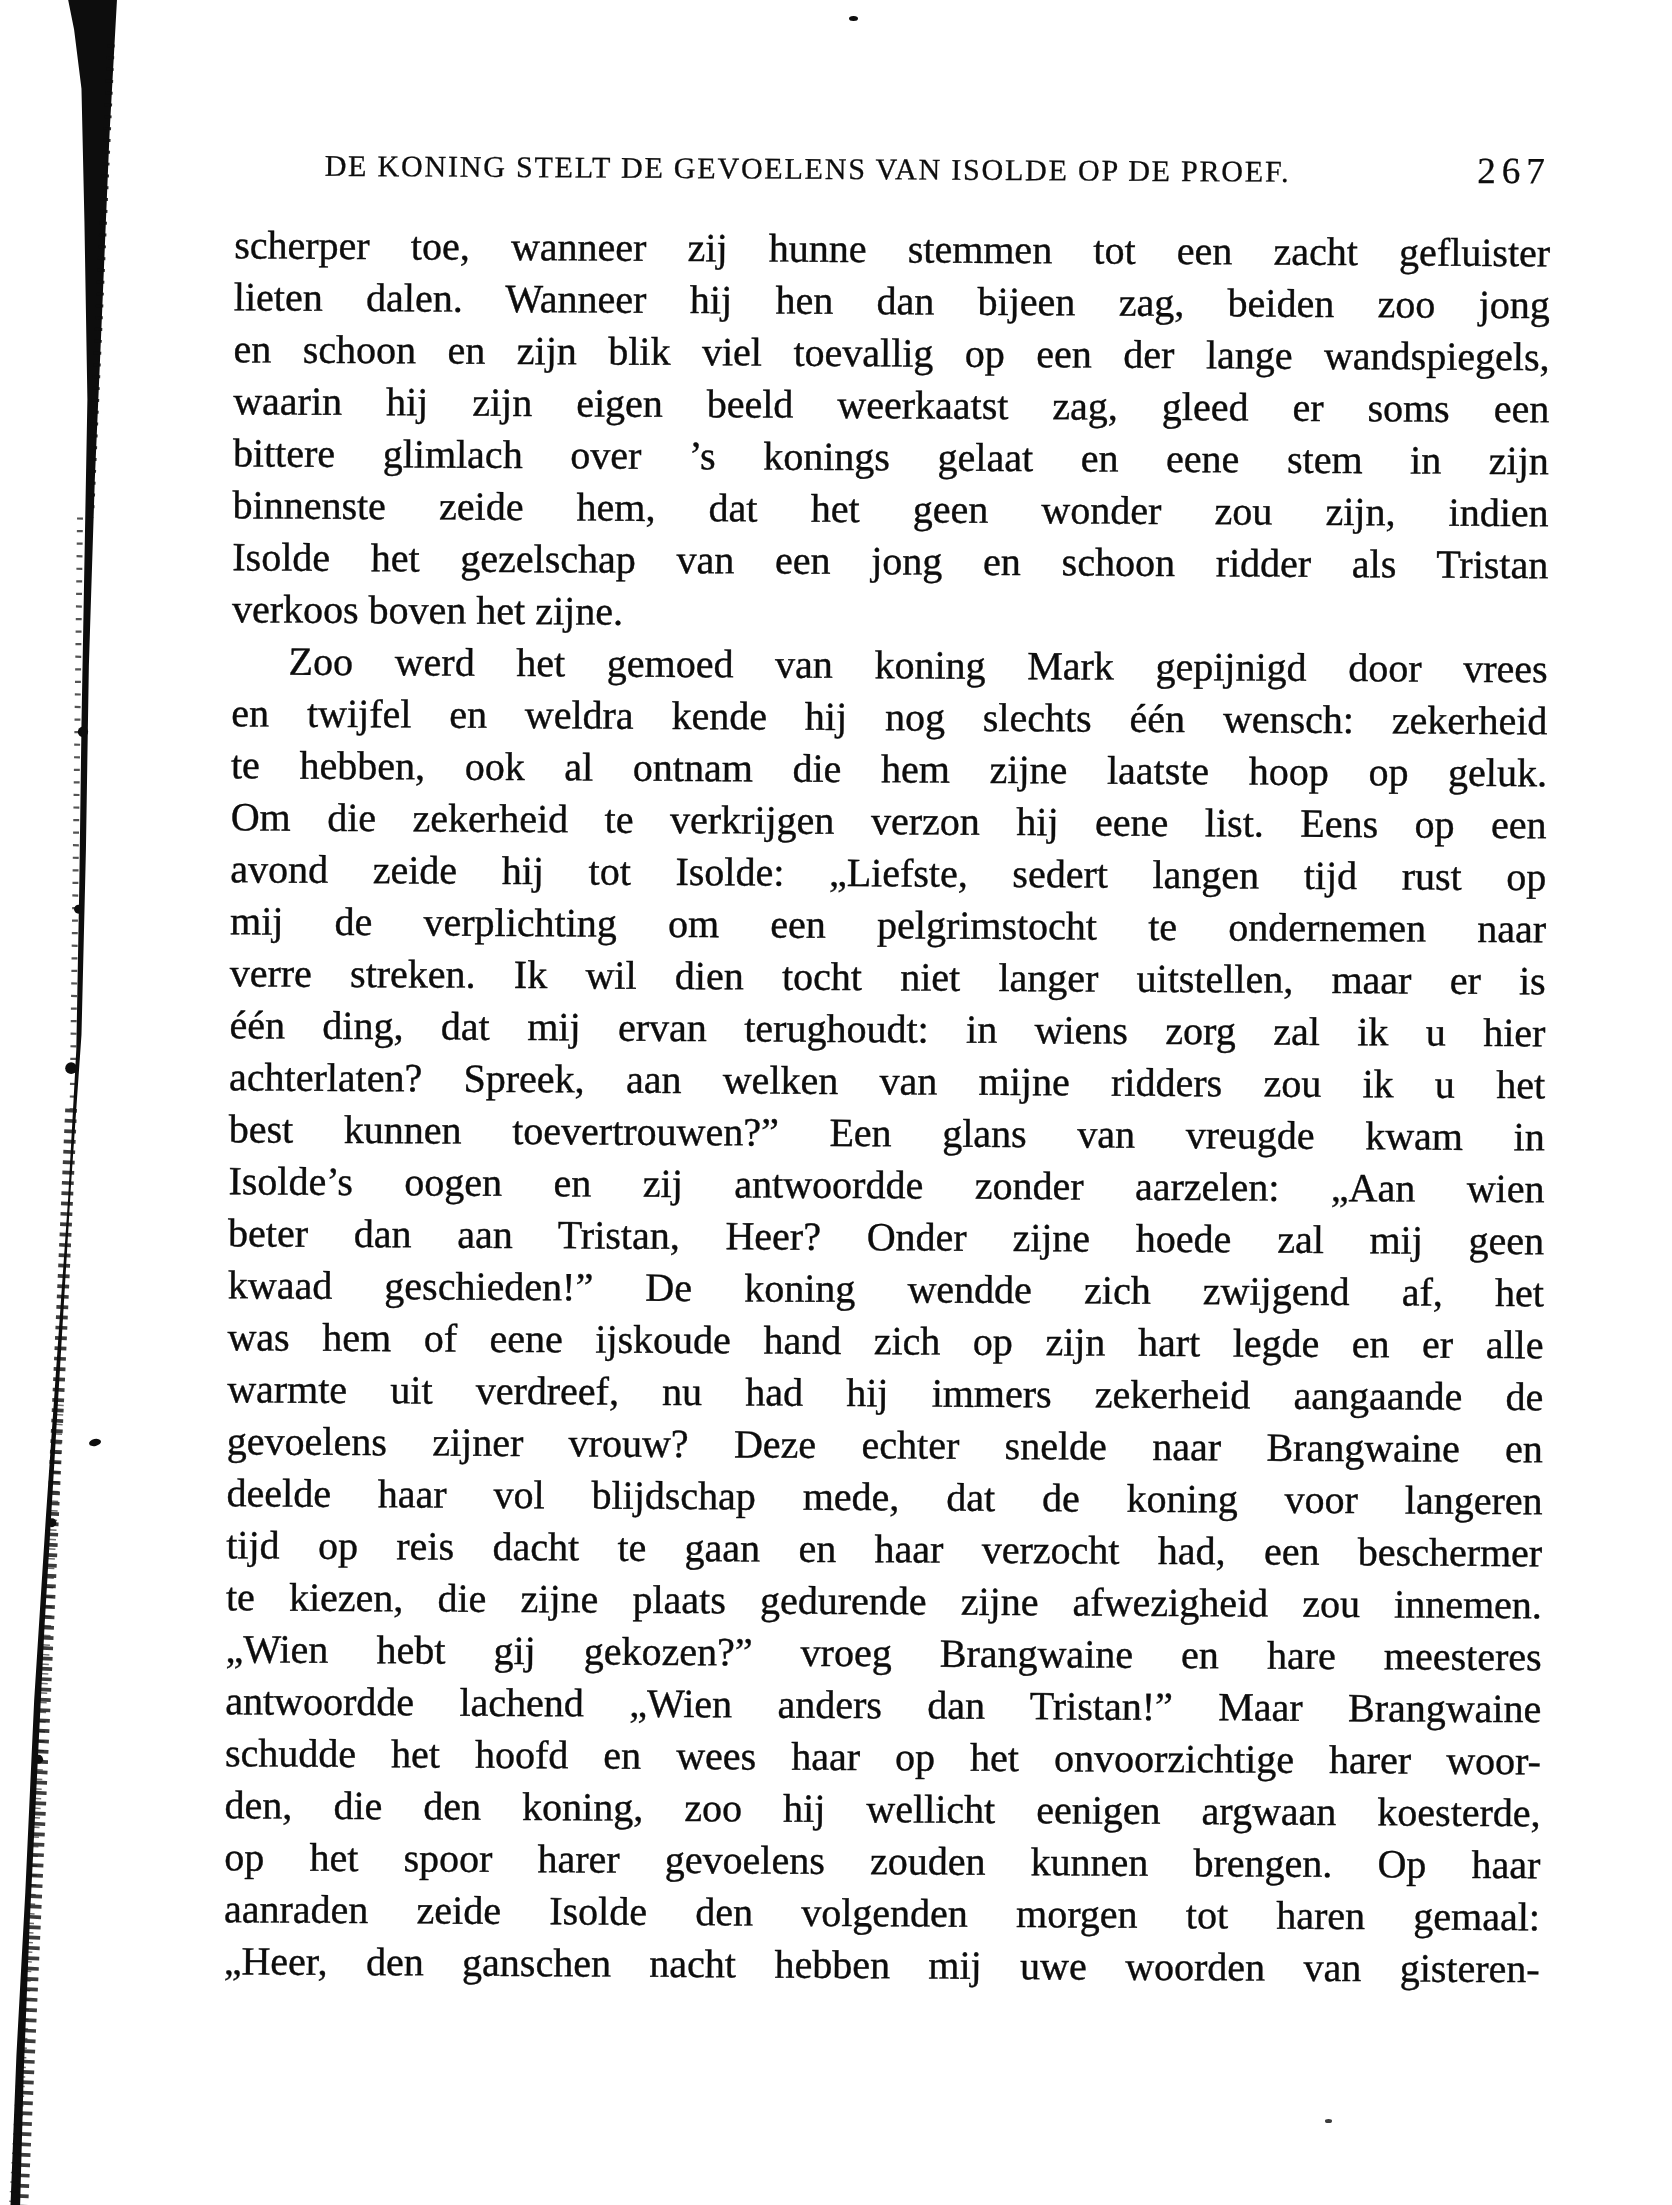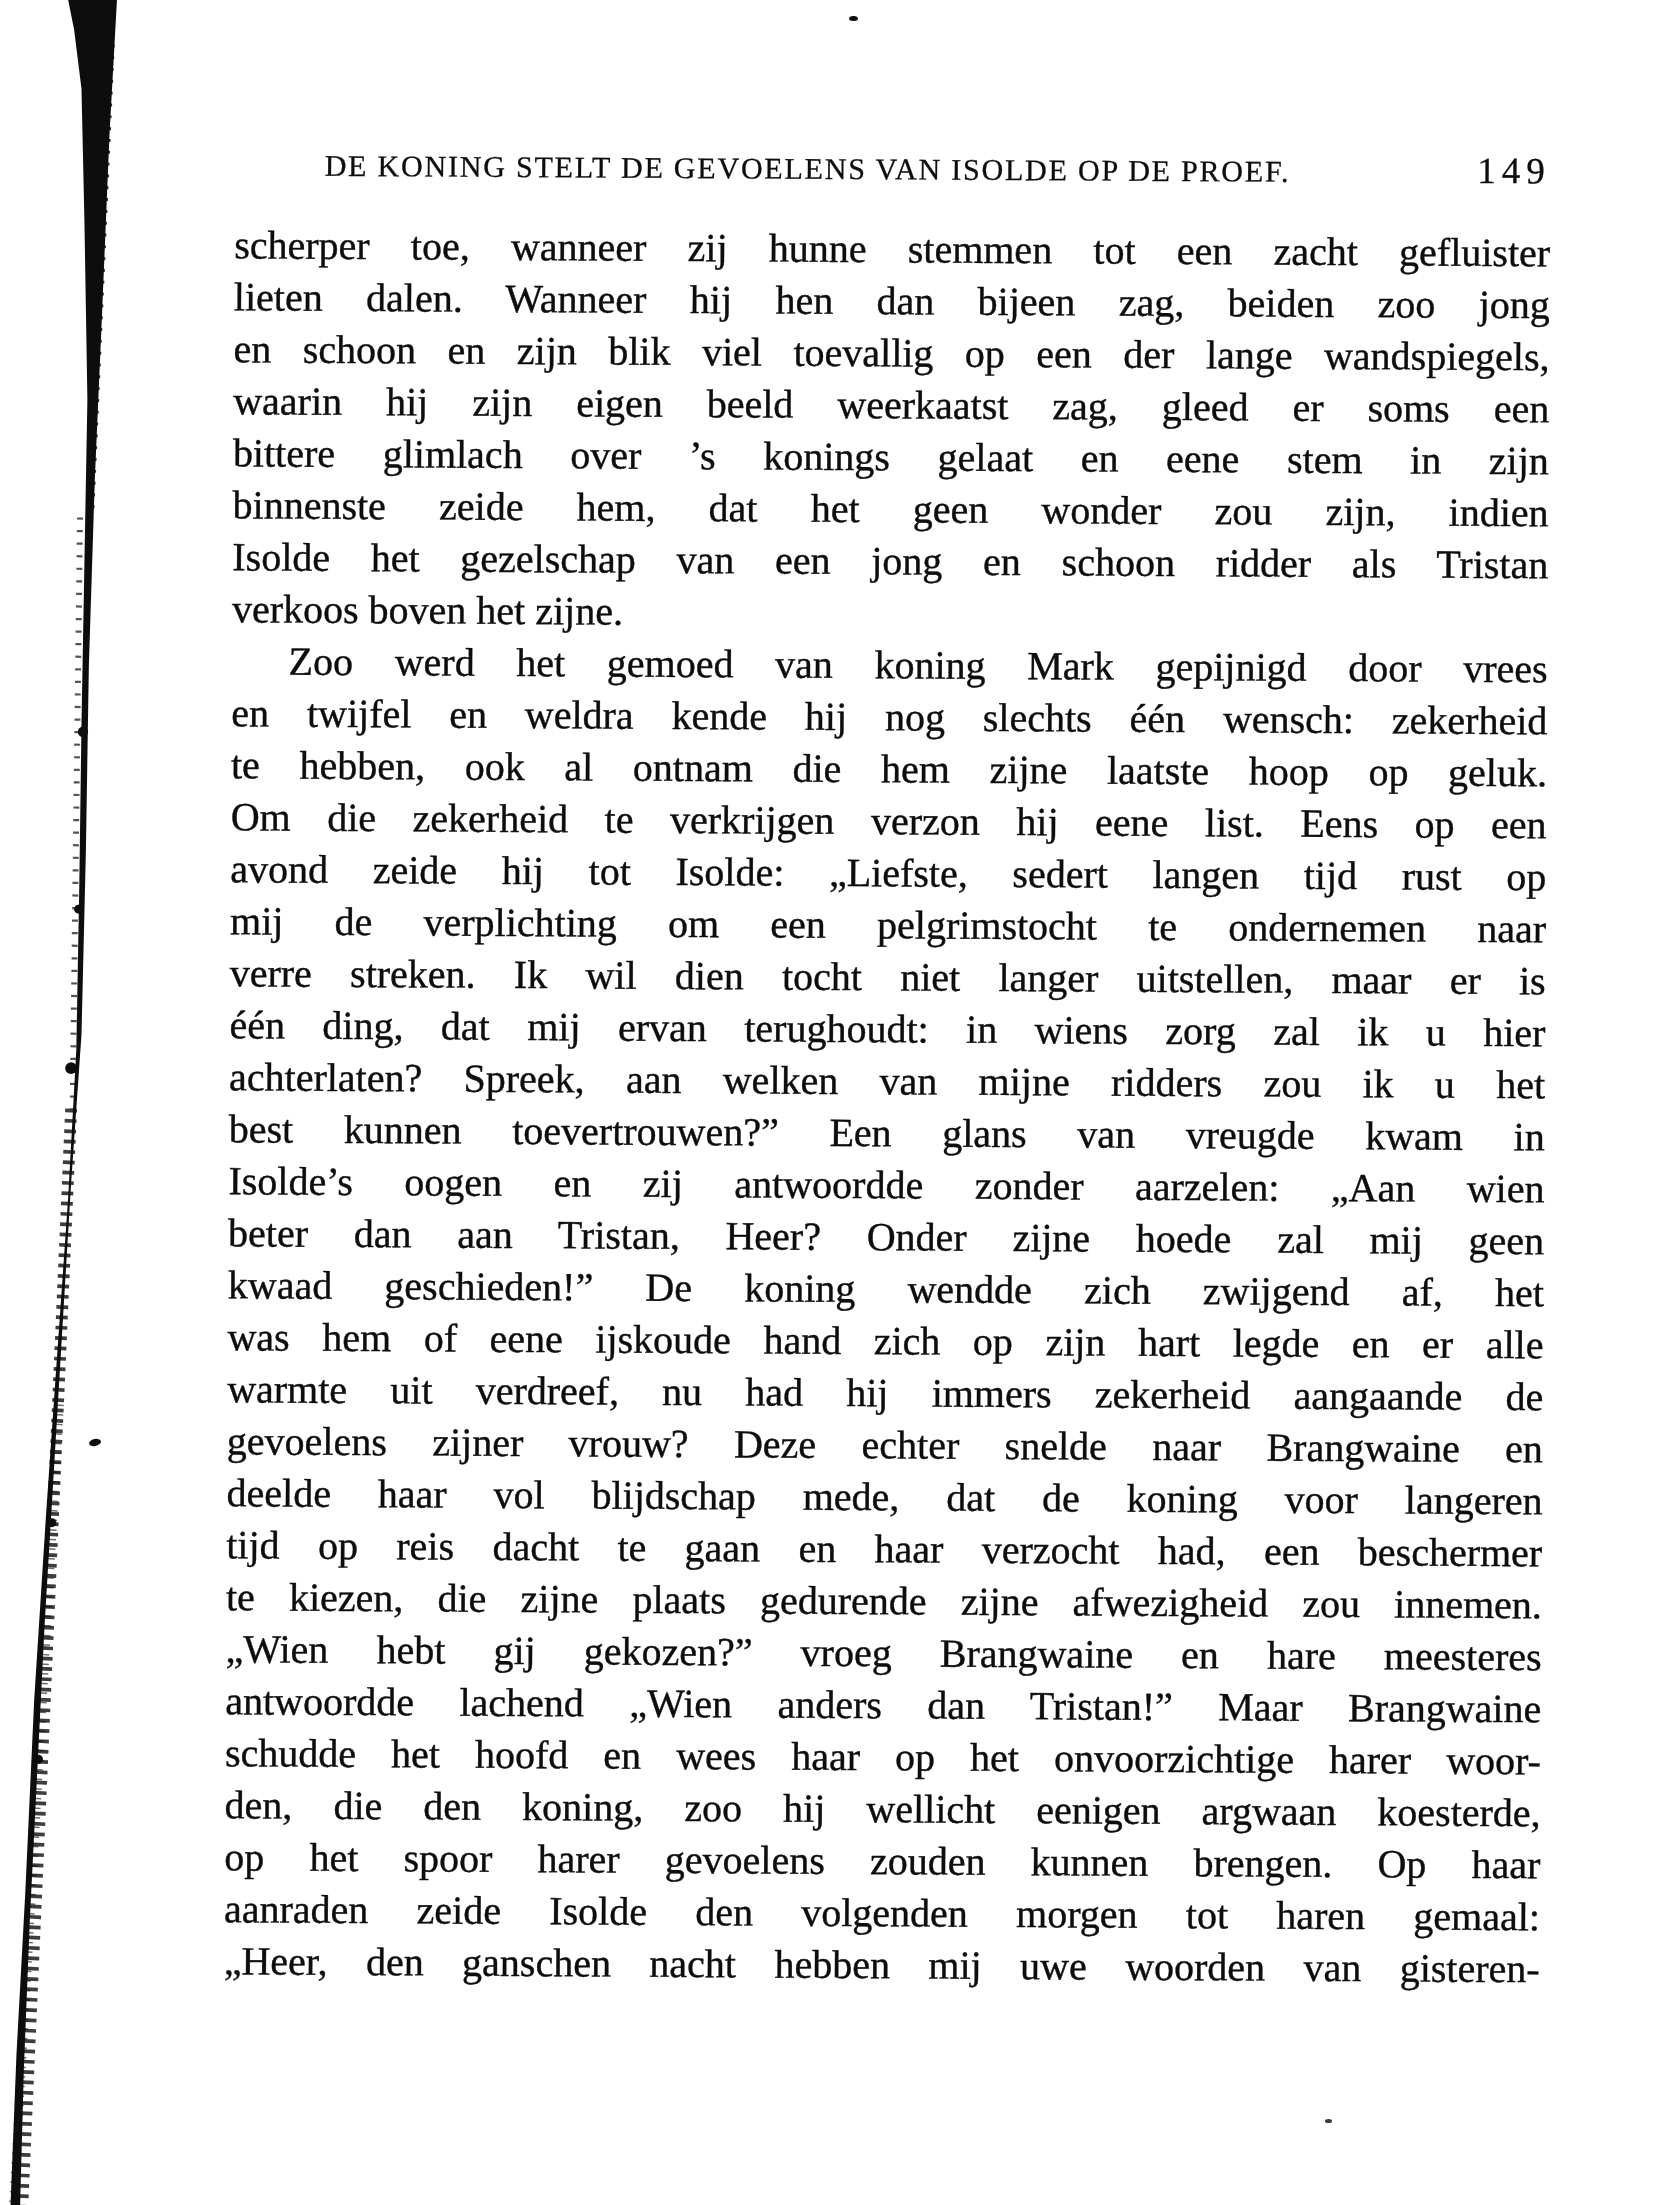--- a/index.html
+++ b/index.html
@@ -69,21 +69,21 @@
     <circle cx="106" cy="1230" r="6" fill="#0d0d0d"></circle>
     <circle cx="96" cy="1445" r="8" fill="#0d0d0d"></circle>
     <circle cx="70" cy="2060" r="6" fill="#0d0d0d"></circle>
     <circle cx="52" cy="2380" r="6" fill="#0d0d0d"></circle>
   </svg>
 
   <div class="scan">
 
     <div class="running-header">
       <span class="title">DE KONING STELT DE GEVOELENS VAN ISOLDE OP DE PROEF.</span>
-      <span class="pagenum">149</span>
+      <span class="pagenum">267</span>
     </div>
 
     <div class="body-text">
         <div class="line">scherper toe, wanneer zij hunne stemmen tot een zacht gefluister</div>
         <div class="line">lieten dalen. Wanneer hij hen dan bijeen zag, beiden zoo jong</div>
         <div class="line">en schoon en zijn blik viel toevallig op een der lange wandspiegels,</div>
         <div class="line">waarin hij zijn eigen beeld weerkaatst zag, gleed er soms een</div>
         <div class="line">bittere glimlach over ’s konings gelaat en eene stem in zijn</div>
         <div class="line">binnenste zeide hem, dat het geen wonder zou zijn, indien</div>
         <div class="line">Isolde het gezelschap van een jong en schoon ridder als Tristan</div>

